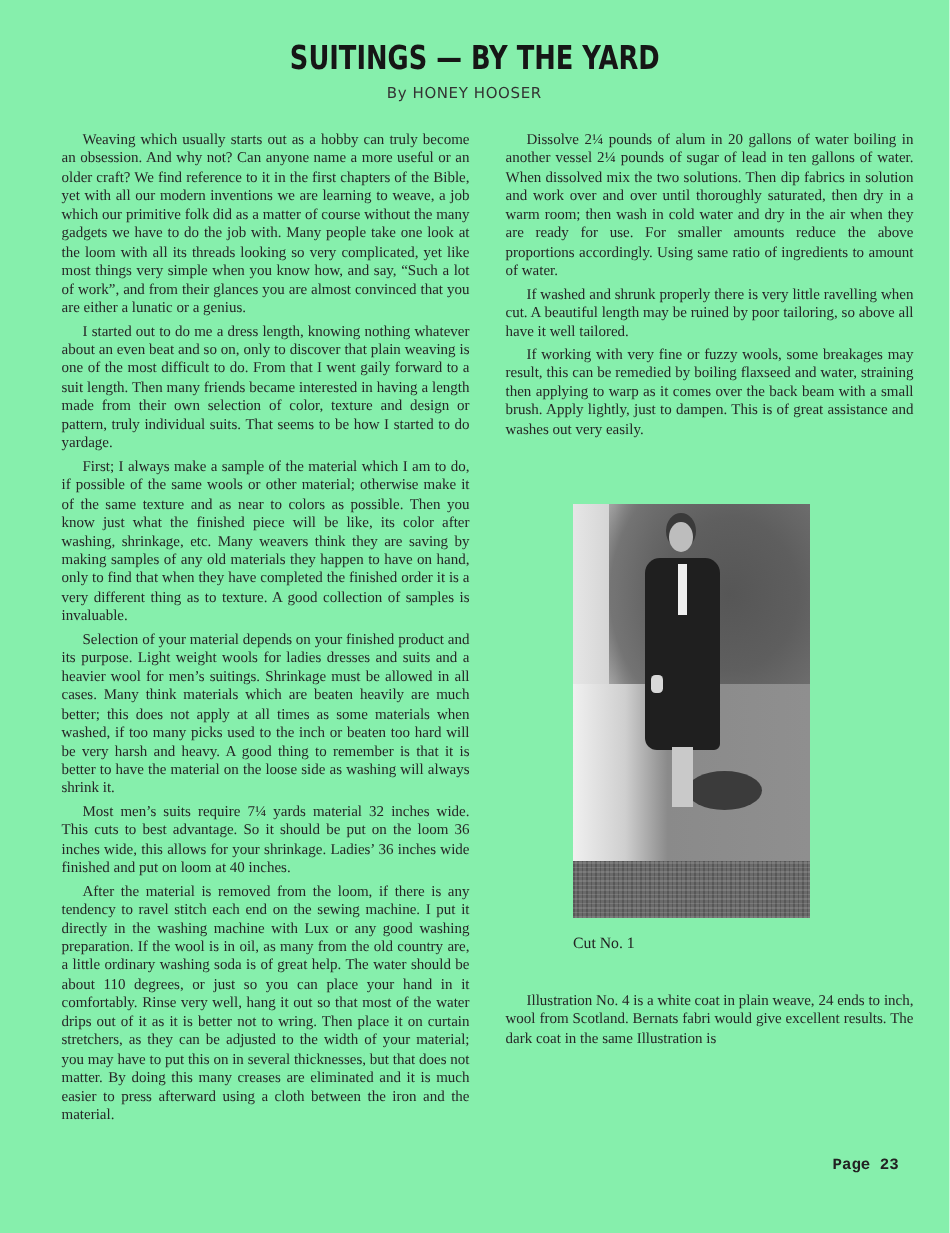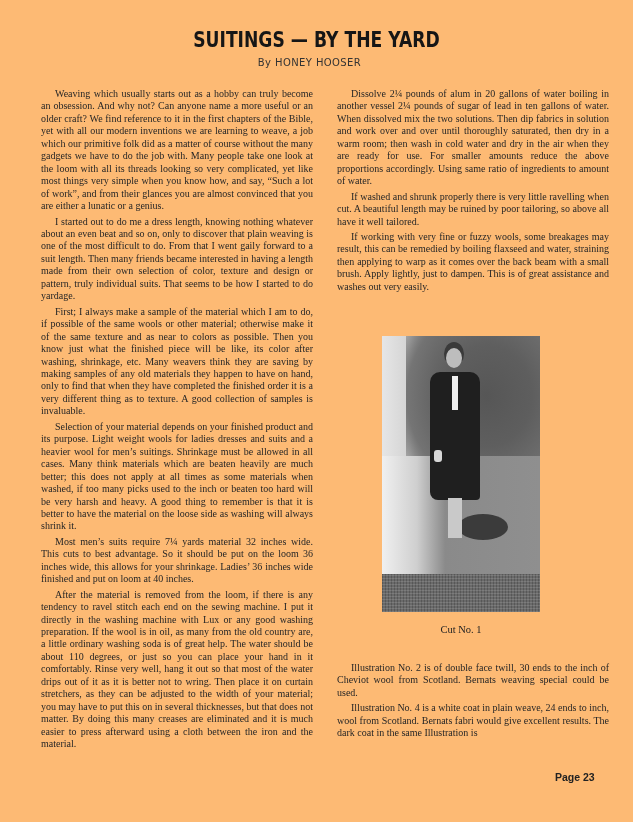--- a/index.html
+++ b/index.html
@@ -1,17 +1,17 @@
 <!DOCTYPE html>
 <html><head>
 <meta charset="utf-8">
 <style>
   html, body { margin: 0; padding: 0; background: #ffffff; }
   body { width: 633px; height: 822px; position: relative; overflow: hidden; color: #1e1e1e; }
-  .page { position: absolute; left: 0; top: 0; width: 633px; height: 822px; background: #fdba74; }
+  .page { position: absolute; left: 0; top: 0; width: 633px; height: 822px; background: #86efac; }
   .title {
     position: absolute; left: 0; width: 633px; top: 27px; text-align: center;
     font-family: "DejaVu Sans", sans-serif; font-weight: bold; font-size: 22px;
     letter-spacing: 0px; color: #161616; transform: scaleX(0.78); transform-origin: center;
   }
   .byline {
     position: absolute; left: 0; width: 619px; top: 57px; text-align: center;
     font-family: "DejaVu Sans", sans-serif; font-size: 10px; letter-spacing: 0.4px; color: #333;
   }
   .col {
@@ -58,26 +58,26 @@
     position: absolute; left: 66px; top: 162px; width: 14px; height: 40px; background: #c9c9c9;
   }
   .photo .weave {
     position: absolute; left: 0; top: 238px; width: 158px; height: 38px;
     background-color: #6a6a6a;
     background-image:
       repeating-linear-gradient(0deg, rgba(255,255,255,0.12) 0 1px, transparent 1px 3px),
       repeating-linear-gradient(90deg, rgba(0,0,0,0.18) 0 1px, transparent 1px 3px);
   }
   .caption {
-    position: absolute; left: 382px; width: 158px; top: 624px; text-align: center;
+    position: absolute; left: 382px; width: 158px; top: 624px; 
     font-family: "Liberation Serif", serif; font-size: 10.5px; color: #222;
   }
   .page-num {
     position: absolute; left: 555px; top: 771px;
-    font-family: Liberation Sans, sans-serif; font-size: 10.5px; font-weight: bold; color: #222;
+    font-family: Liberation Mono, monospace; font-size: 10.5px; font-weight: bold; color: #222;
   }
 </style>
 </head>
 <body>
 
 <div class="page">
   <div class="title">SUITINGS — BY THE YARD</div>
   <div class="byline">By HONEY HOOSER</div>
 
   <div class="col col-left">
@@ -102,18 +102,17 @@
     <div class="coat"></div>
     <div class="collar"></div>
     <div class="head"></div>
     <div class="hand"></div>
     <div class="legs"></div>
     <div class="weave"></div>
   </div>
   <div class="caption">Cut No. 1</div>
 
   <div class="col col-right right-bottom">
-    <p>Illustration No. 2 is of double face twill, 30 ends to the inch of Cheviot wool from Scotland. Bernats weaving spe­cial could be used.</p>
     <p>Illustration No. 4 is a white coat in plain weave, 24 ends to inch, wool from Scotland. Bernats fabri would give excellent results. The dark coat in the same Illustration is</p>
   </div>
 
   <div class="page-num">Page 23</div>
 </div>
 
 </body></html>

